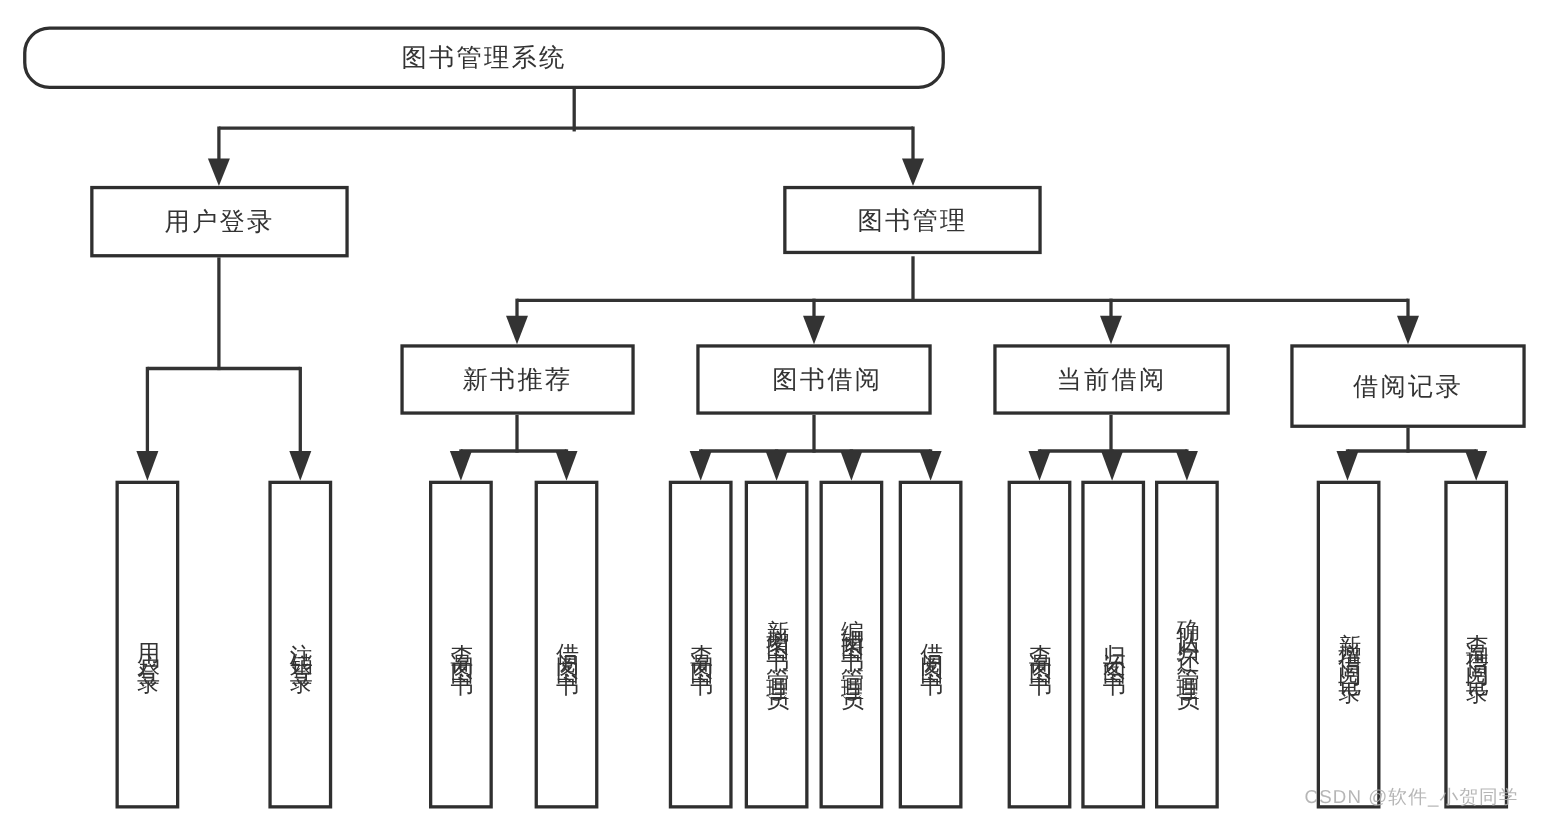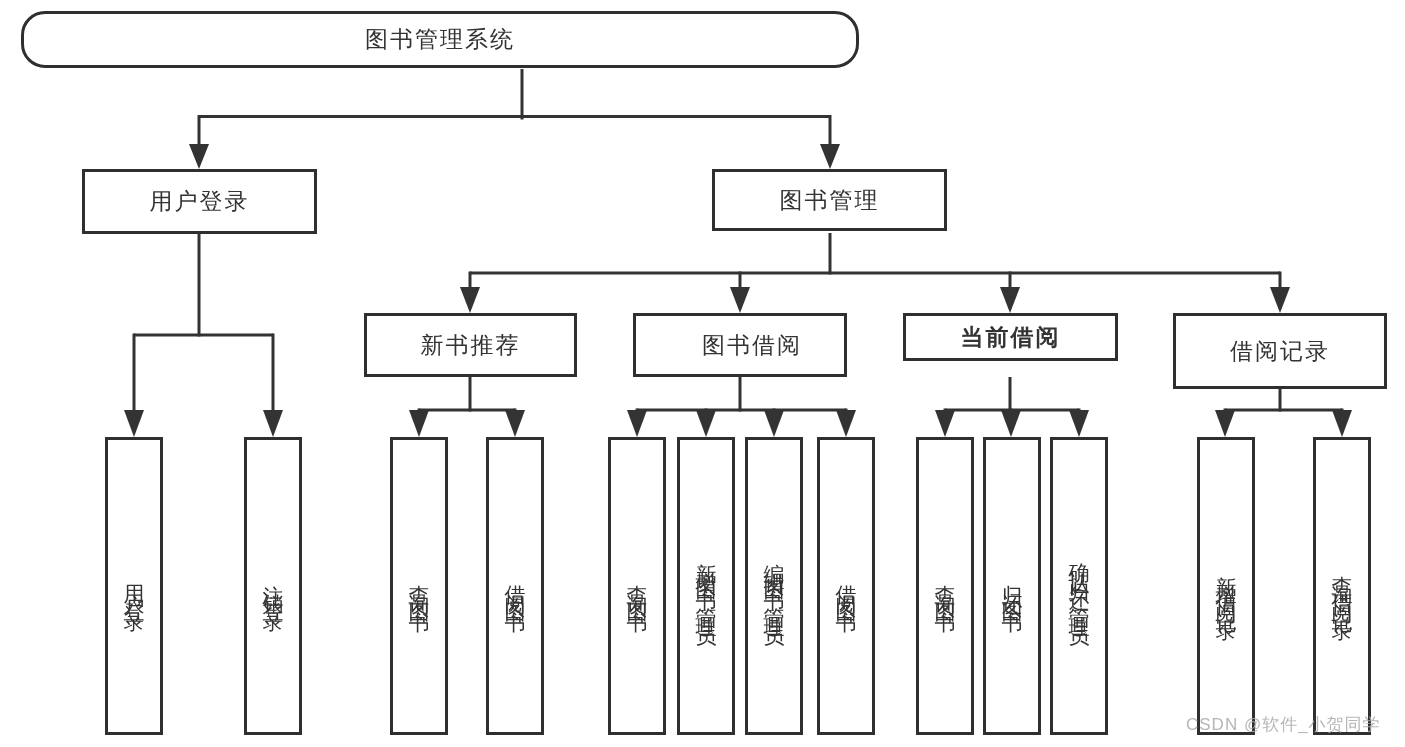--- a/index.html
+++ b/index.html
@@ -143,38 +143,38 @@
     <g>
       <line x1="1280" y1="377" x2="1280" y2="411.5"></line>
       <line x1="1225" y1="410" x2="1342" y2="410"></line>
       <line x1="1225" y1="408.5" x2="1225" y2="414"></line>
       <polygon points="1215,410 1235,410 1225,437"></polygon>
       <line x1="1342" y1="408.5" x2="1342" y2="414"></line>
       <polygon points="1332,410 1352,410 1342,437"></polygon>
     </g>
   </svg>
 
-  <div class="box" style="left:21px; top:11px; width:838px; height:57px;border-radius:24px;">
+  <div class="box" style="left:21px; top:24px; width:838px; height:57px;border-radius:24px;">
     <span class="hlabel">图书管理系统</span>
   </div>
 
   <div class="box" style="left:82px; top:169px; width:235px; height:65px;">
     <span class="hlabel">用户登录</span>
   </div>
   <div class="box" style="left:712px; top:169px; width:235px; height:62px;">
     <span class="hlabel">图书管理</span>
   </div>
 
   <div class="box" style="left:364px; top:313px; width:213px; height:64px;text-align:center;">
     <span class="hlabel">新书推荐</span>
   </div>
   <div class="box" style="left:633px; top:313px; width:214px; height:64px;padding-left:24px;">
     <span class="hlabel">图书借阅</span>
   </div>
-  <div class="box" style="left:903px; top:313px; width:215px; height:48px;font-weight:bold;">
+  <div class="box" style="left:903px; top:313px; width:215px; height:64px;">
     <span class="hlabel">当前借阅</span>
   </div>
   <div class="box" style="left:1173px; top:313px; width:214px; height:76px;">
     <span class="hlabel">借阅记录</span>
   </div>
 
   <div class="box leaf" style="left:105px; top:437px;">
     <span class="vlabel">用户登录</span>
   </div>
   <div class="box leaf" style="left:244px; top:437px;">

